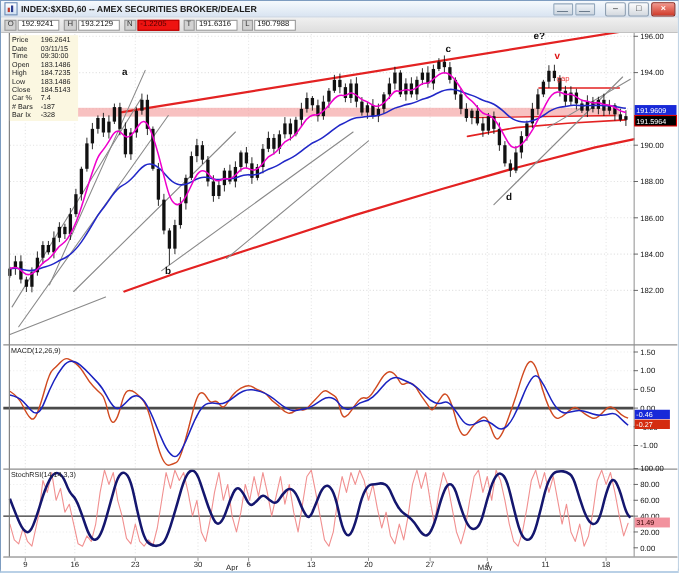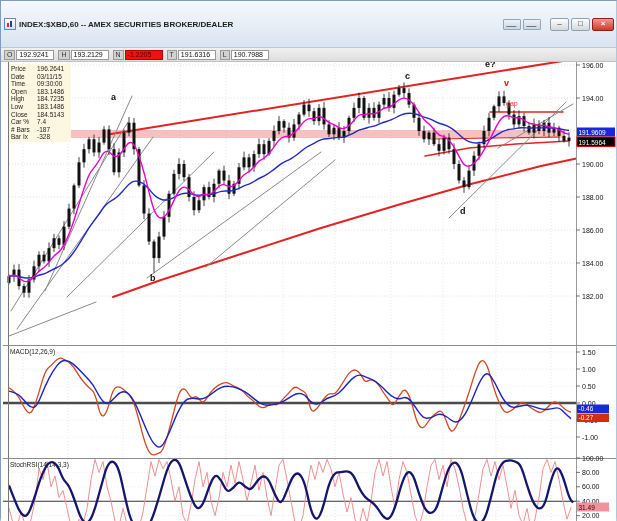--- a/index.html
+++ b/index.html
@@ -1,17 +1,17 @@
 <!DOCTYPE html>
 <html><head>
 <meta charset="utf-8">
 <style>
   html,body{margin:0;padding:0;background:#c8c8c8;font-family:"Liberation Sans",sans-serif;}
   .window{position:relative;width:615px;height:516px;border:1px solid #7d9cc0;border-bottom:4px solid #b9d0e6;border-right:2px solid #aec7de;background:#fff;}
-  .titlebar{height:14px;display:flex;align-items:center;background:linear-gradient(#f5f9fd,#d9e4f1);border-bottom:1px solid #b9c8da;padding:16px 2px;}
+  .titlebar{height:14px;display:flex;align-items:center;background:linear-gradient(#f5f9fd,#d9e4f1);border-bottom:1px solid #b9c8da;padding:0 2px;}
   .app-icon{width:10px;height:10px;margin:0 3px 0 1px;background:linear-gradient(#fff,#cfe0f2);border:1px solid #6a8bb5;position:relative;}
   .app-icon:before{content:"";position:absolute;left:2px;top:4px;width:2px;height:4px;background:#c0392b;}
   .app-icon:after{content:"";position:absolute;left:5px;top:2px;width:2px;height:6px;background:#2c3e90;}
   .title-text{font-size:8px;font-weight:bold;color:#1d1d1d;white-space:nowrap;overflow:hidden;flex:1;}
   .btn-group{display:flex;align-items:center;gap:2px;}
   .mini-btn{width:16px;height:9px;background:linear-gradient(#eef2f6,#cdd6e0);border:1px solid #93a7bb;border-radius:1px;position:relative;}
   .mini-btn:after{content:"";position:absolute;left:3px;top:2px;right:3px;bottom:2px;border-bottom:1px solid #6b7b8c;transform:skewX(-18deg);}
   .win-btn{width:17px;height:11px;font-size:8px;line-height:9px;text-align:center;color:#222;background:linear-gradient(#fdfdfd,#d4d9df);border:1px solid #8fa0b2;border-radius:2px;}
   .win-btn.close{width:20px;background:linear-gradient(#f3978c,#cf3a2a);color:#fff;font-weight:bold;border-color:#8c2217;}
   .quotebar{height:13px;background:linear-gradient(#f0f0f0,#dedede);border-bottom:1px solid #c2c2c2;display:flex;align-items:center;padding-left:3px;font-size:7px;}

